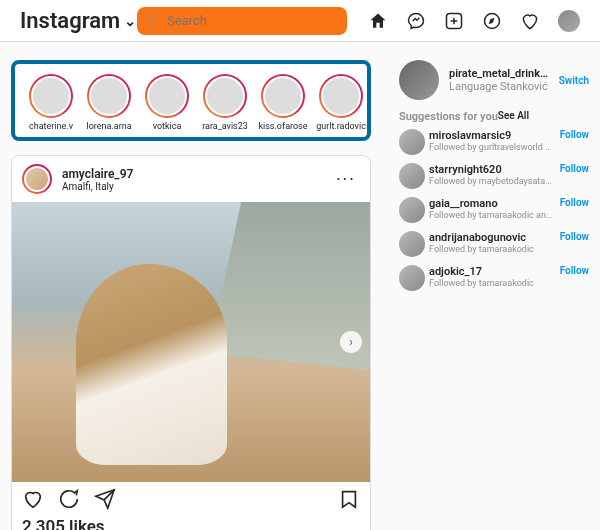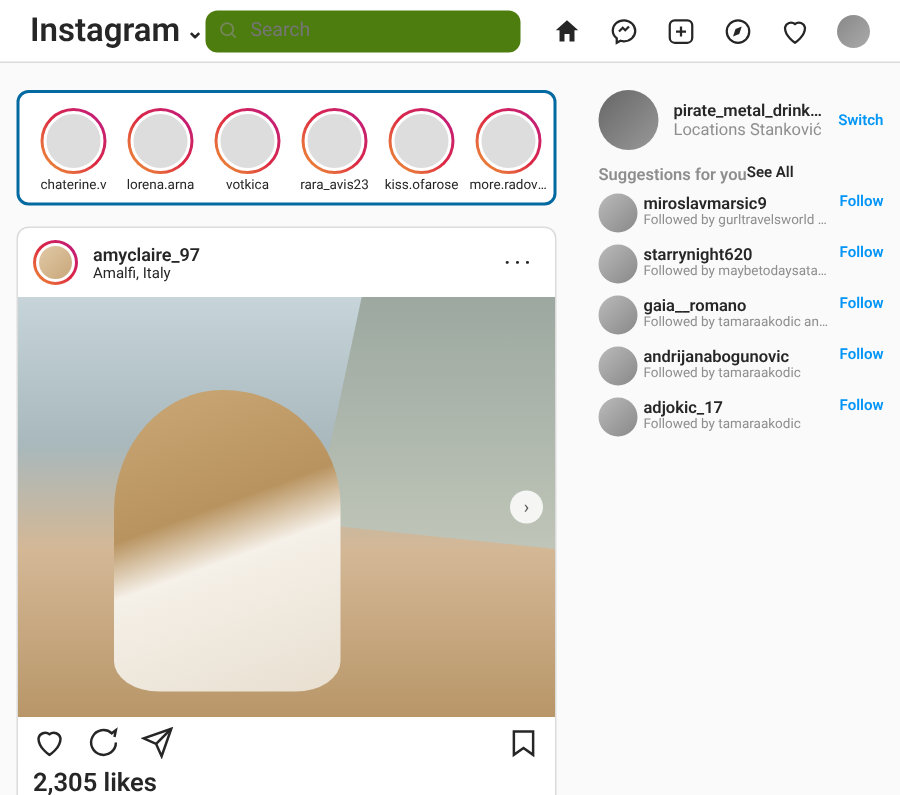--- a/index.html
+++ b/index.html
@@ -2,28 +2,28 @@
 <html><head>
 <meta charset="utf-8">
 <style>
 *{box-sizing:border-box;margin:0;padding:0;font-family:-apple-system,BlinkMacSystemFont,"Segoe UI",Roboto,Helvetica,Arial,sans-serif}
 body{background:#fafafa;font-size:14px;color:#262626}
 .topbar{height:42px;background:#fff;border-bottom:1px solid #dbdbdb;display:flex;align-items:center;padding:0 20px;gap:0}
 .logo{font-family:"Brush Script MT",cursive;font-size:22px;font-weight:600;display:flex;align-items:center;gap:4px;cursor:pointer}
 .logo .chev{font-size:14px}
 .spacer{flex:1}
 .search{position:relative;width:210px}
-.search input{width:100%;height:28px;background:#4d7c0f;border:none;border-radius:8px;padding:0 10px 0 30px;font-size:13px;outline:none}
+.search input{width:100%;height:28px;background:#f97316;border:none;border-radius:8px;padding:0 10px 0 30px;font-size:13px;outline:none}
 .search .sicon{position:absolute;left:8px;top:6px;opacity:.6}
 .navicons{display:flex;gap:18px;align-items:center;margin-left:20px}
 .navicons span,.navicons svg{cursor:pointer}
 .avatar{width:22px;height:22px;border-radius:50%;background:linear-gradient(135deg,#888,#aaa);display:inline-block}
 .main{display:flex;padding:18px 24px;gap:28px;justify-content:center}
 .left{width:360px}
-.stories{background:#fff;border:2px solid #0369a1;border-radius:8px;padding:10px 10px 6px;display:flex;gap:6px;overflow:hidden}
+.stories{background:#fff;border:4px solid #0369a1;border-radius:8px;padding:10px 10px 6px;display:flex;gap:6px;overflow:hidden}
 .story{width:52px;text-align:center;flex-shrink:0}
 .ring{width:44px;height:44px;border-radius:50%;padding:2px;background:linear-gradient(45deg,#f09433,#e6683c,#dc2743,#cc2366,#bc1888);margin:0 auto}
 .ring .inner{width:100%;height:100%;border-radius:50%;background:#ddd;border:2px solid #fff}
 .story .name{font-size:9px;color:#262626;margin-top:3px;overflow:hidden;text-overflow:ellipsis;white-space:nowrap}
 .post{background:#fff;border:1px solid #dbdbdb;border-radius:8px;margin-top:14px}
 .phead{display:flex;align-items:center;padding:8px 10px}
 .pavatar{width:30px;height:30px;border-radius:50%;padding:2px;background:linear-gradient(45deg,#f09433,#dc2743,#bc1888);margin-right:10px}
 .pavatar .pi{width:100%;height:100%;border-radius:50%;background:linear-gradient(135deg,#e0c9a6,#c9a77a);border:2px solid #fff}
 .phead .names{flex:1}
 .phead .uname{font-weight:600;font-size:12px}
@@ -140,21 +140,21 @@
         <div class="story">
           <div class="ring">
             <div class="inner"></div>
           </div>
           <div class="name">kiss.ofarose</div>
         </div>
         <div class="story">
           <div class="ring">
             <div class="inner"></div>
           </div>
-          <div class="name">more.radovic</div>
+          <div class="name">gurlt.radovic</div>
         </div>
       </div>
 
     <div class="post">
       <div class="phead">
         <div class="pavatar">
             <div class="pi"></div>
           </div>
         <div class="names">
           <div class="uname">amyclaire_97</div>
@@ -196,21 +196,21 @@
       </div>
 
     </div>
   </div>
 
   <div class="right">
     <div class="me">
       <div class="mav"></div>
       <div class="minfo">
         <div class="mu">pirate_metal_drinking_deckha...</div>
-        <div class="mn">Locations Stanković</div>
+        <div class="mn">Language Stanković</div>
       </div>
       <div class="switch">Switch</div>
     </div>
     <div class="sughead">
       <span>Suggestions for you</span>
       <span class="seeall">See All</span>
     </div>
     <div id="sugs">
         <div class="sug">
           <div class="sav"></div>

